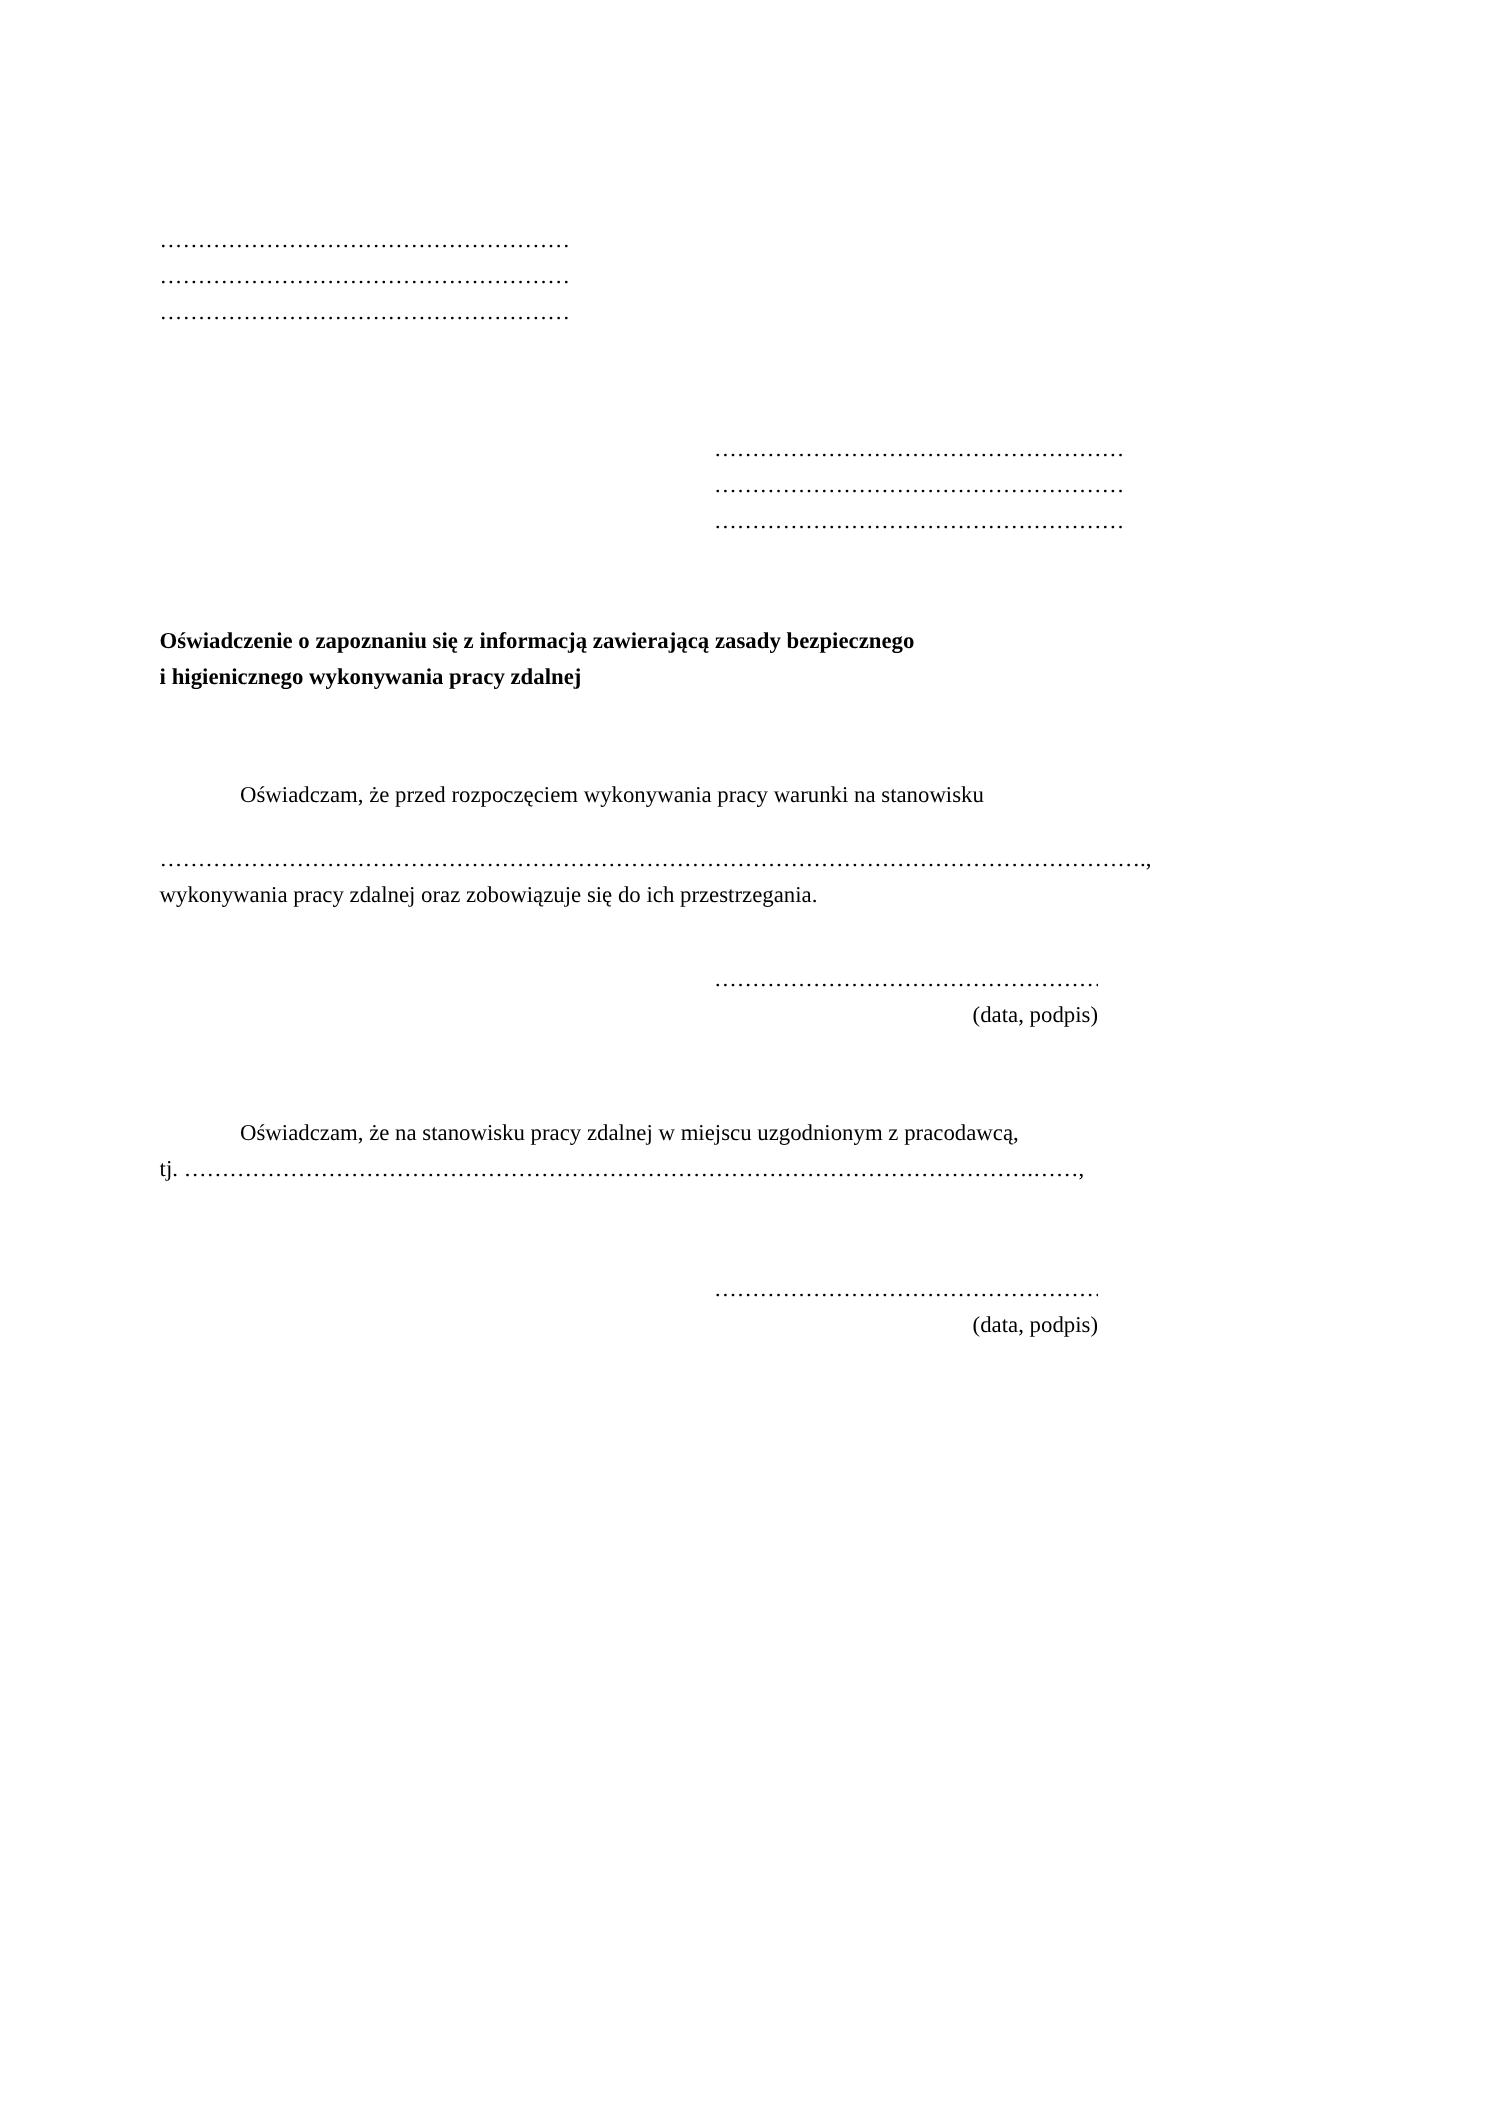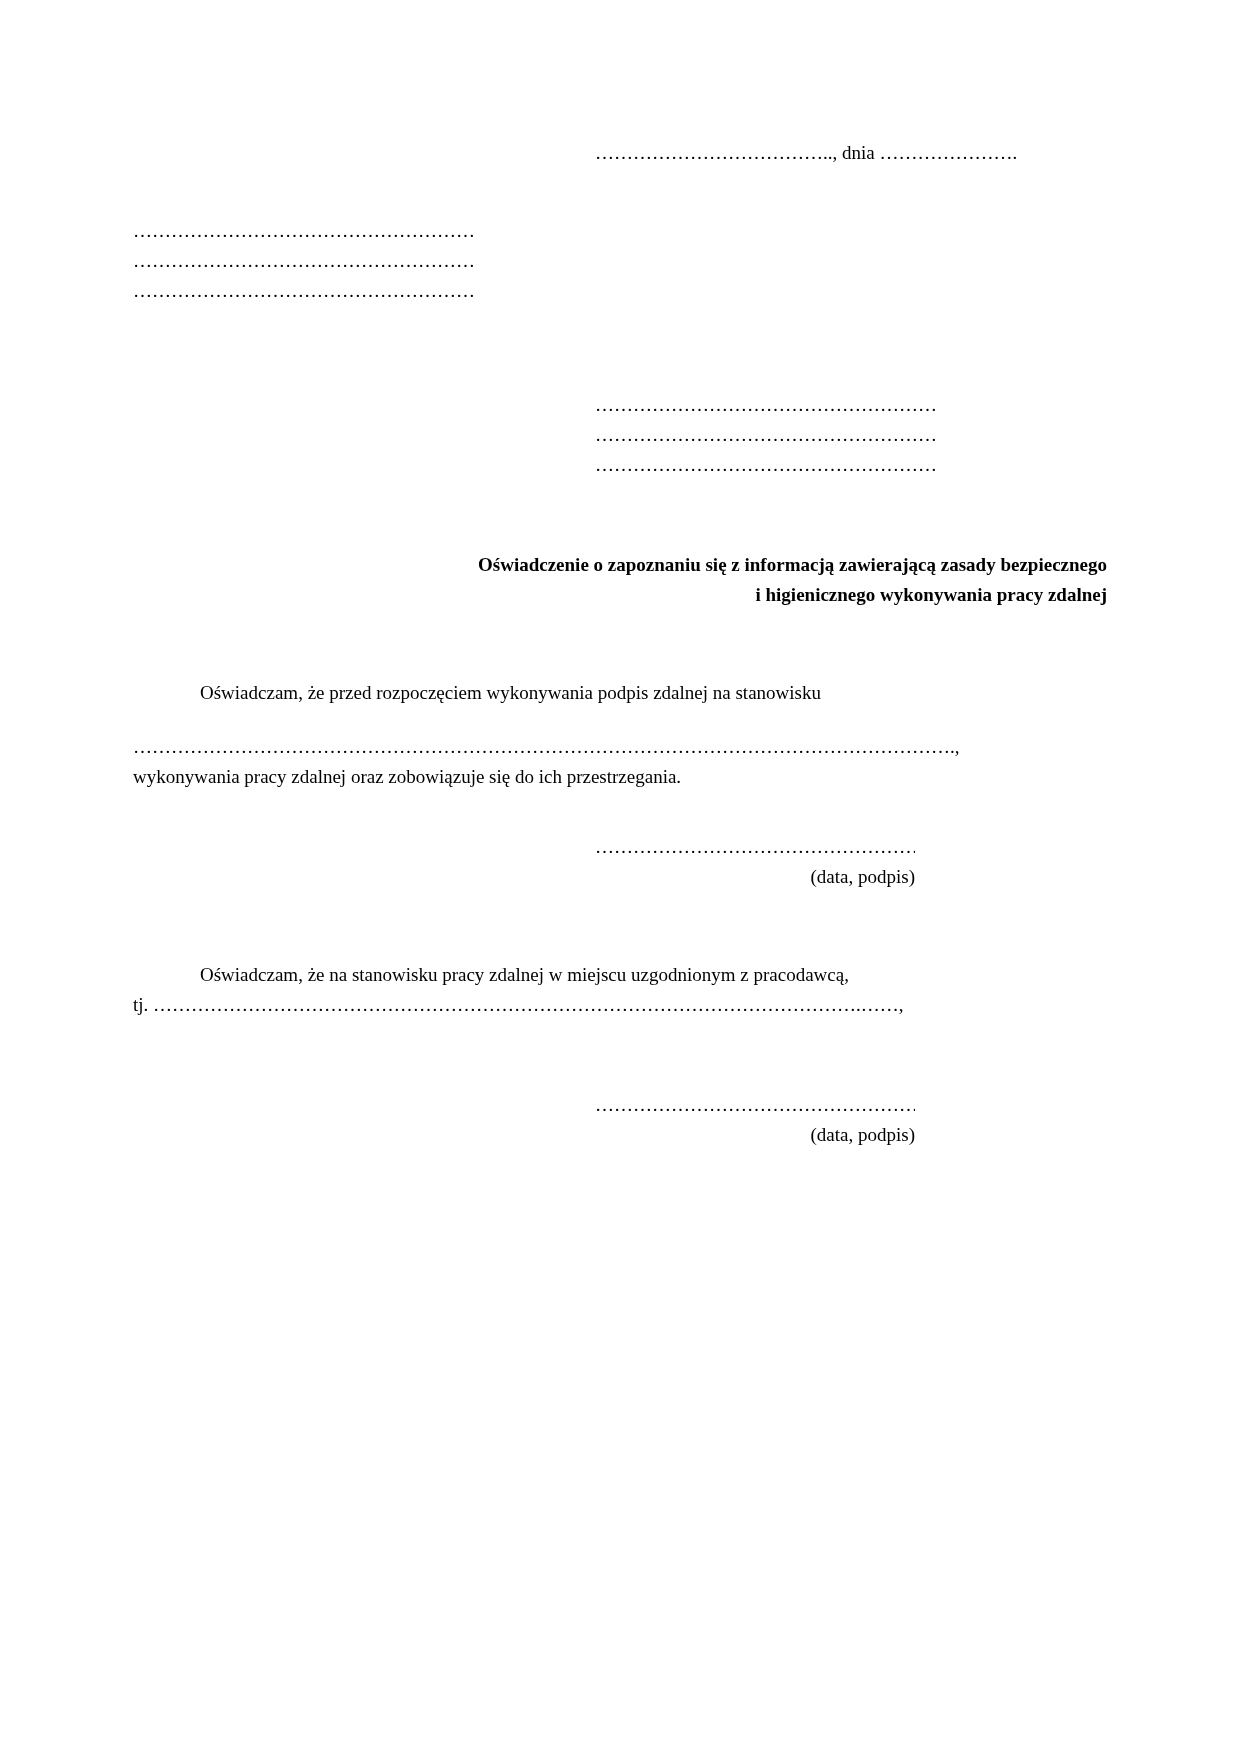--- a/index.html
+++ b/index.html
@@ -33,21 +33,21 @@
     margin-top: 48px;
   }
 
   .recipient-block {
     margin-top: 84px;
     margin-left: 462px;
   }
 
   .title {
     margin-top: 70px;
-    text-align: right;
+    text-align: left;
     font-weight: bold;
   }
 
   .statement-intro {
     margin-top: 68px;
   }
 
   .indent {
     text-indent: 67px;
   }
@@ -76,40 +76,39 @@
 
   .sig2 {
     margin-top: 70px;
   }
 </style>
 </head>
 <body>
 
 <div class="page">
 
-  <p class="date-line fill-line">……………………………….., dnia ………………….</p>
 
   <div class="sender-block">
     <p class="fill-line">………………………………………………</p>
     <p class="fill-line">………………………………………………</p>
     <p class="fill-line">………………………………………………</p>
   </div>
 
   <div class="recipient-block">
     <p class="fill-line">………………………………………………</p>
     <p class="fill-line">………………………………………………</p>
     <p class="fill-line">………………………………………………</p>
   </div>
 
   <div class="title">
     <p>Oświadczenie o zapoznaniu się z informacją zawierającą zasady bezpiecznego</p>
     <p>i higienicznego wykonywania pracy zdalnej</p>
   </div>
 
-  <p class="statement-intro indent">Oświadczam, że przed rozpoczęciem wykonywania podpis zdalnej na stanowisku</p>
+  <p class="statement-intro indent">Oświadczam, że przed rozpoczęciem wykonywania pracy warunki na stanowisku</p>
 
   <div class="statement-body">
     <p class="fill-line">………………………………………………………………………………………………………………….,</p>
     <p>wykonywania pracy zdalnej oraz zobowiązuje się do ich przestrzegania.</p>
   </div>
 
   <div class="sig">
     <p class="fill-line">………………………………………………</p>
     <p class="sig-caption">(data, podpis)</p>
   </div>

